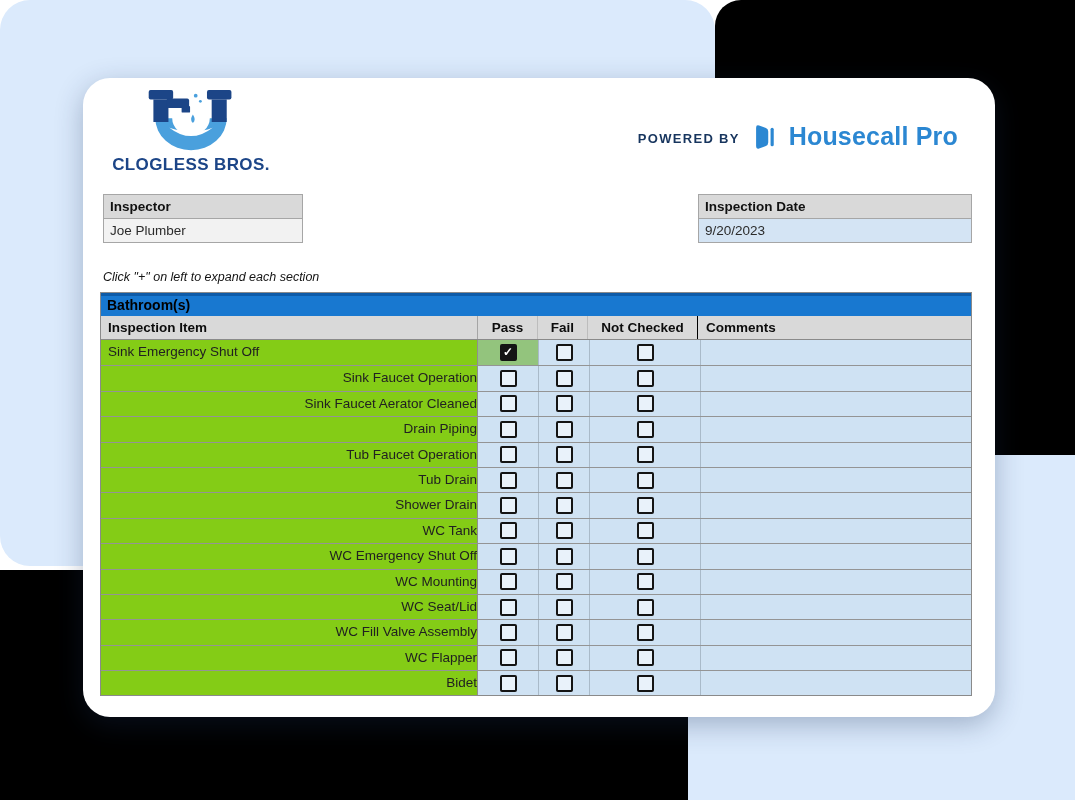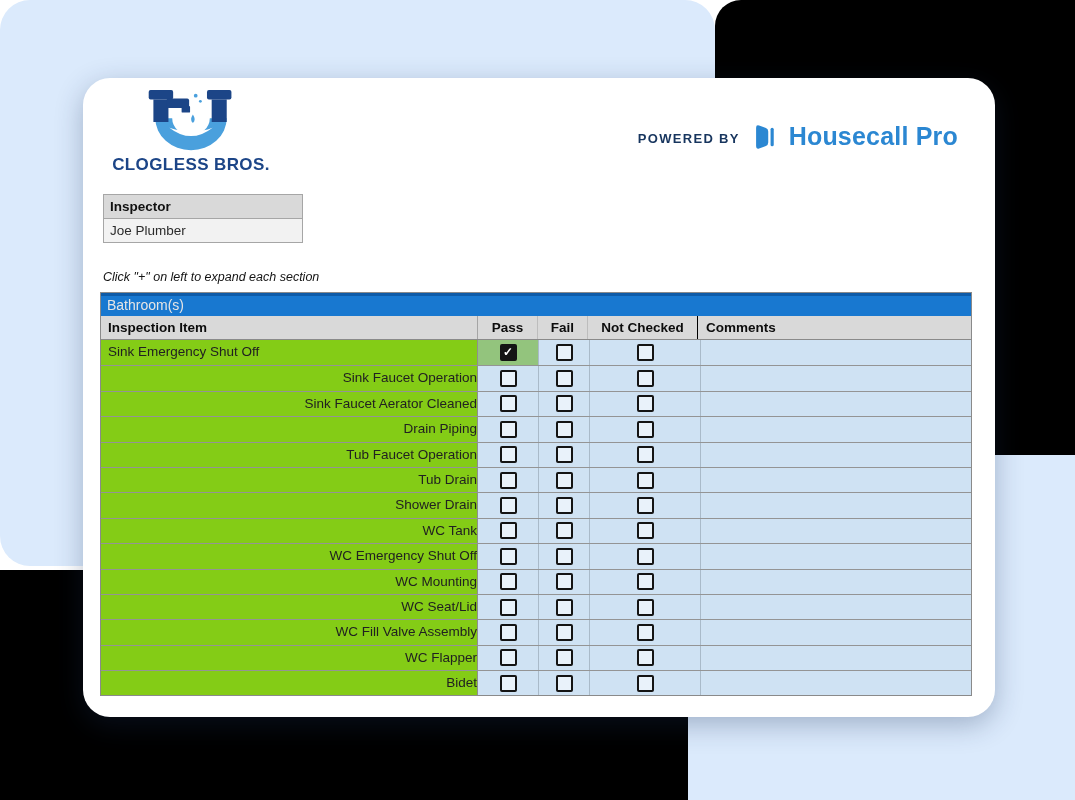--- a/index.html
+++ b/index.html
@@ -46,21 +46,21 @@
   
   .note{position:absolute;left:20px;top:192px;font-style:italic;font-size:12.5px;color:#141414;}
 
   
   .insp-table{
     position:absolute;left:17px;top:214px;width:872px;
     border:1px solid #8a8a8a;box-sizing:border-box;background:#cfe2f3;
   }
   .section-bar{
     height:23px;box-sizing:border-box;border-top:3px solid #0d5ba8;
-    background:#1878d0;color:#e5e5e5;font-weight:normal;font-size:14px;
+    background:#1878d0;color:#000000;font-weight:bold;font-size:14px;
     line-height:19px;padding-left:6px;
   }
   .hrow,.trow{display:flex;}
   .hrow{height:24px;background:#d9d9d9;border-bottom:1px solid #8a8a8a;box-sizing:border-box;}
   .hcell{font-weight:bold;font-size:13.5px;color:#0c0c0c;line-height:23px;box-sizing:border-box;}
   .hcell.item{width:376px;padding-left:7px;}
   .hcell.pass{width:60px;text-align:center;border-left:1px solid #a5a5a5;}
   .hcell.fail{width:50px;text-align:center;border-left:1px solid #bdbdbd;}
   .hcell.nc{width:110px;text-align:center;border-left:1px solid #bdbdbd;}
   .hcell.comments{flex:1;padding-left:8px;border-left:1px solid #000000;}
@@ -126,20 +126,24 @@
       <rect x="17.5" y="5" width="3.4" height="20" rx="1.7" fill="#2b87d2"></rect>
     </svg>
     <span class="hcp-name">Housecall Pro</span>
   </div>
 
   <div class="field field-inspector">
     <div class="field-label">Inspector</div>
     <div class="field-value">Joe Plumber</div>
   </div>
 
+  <div class="field field-date">
+    <div class="field-label">Inspection Date</div>
+    <div class="field-value">9/20/2023</div>
+  </div>
 
   <div class="note">Click "+" on left to expand each section</div>
 
   <div class="insp-table">
     <div class="section-bar">Bathroom(s)</div>
     <div class="hrow">
       <div class="hcell item">Inspection Item</div>
       <div class="hcell pass">Pass</div>
       <div class="hcell fail">Fail</div>
       <div class="hcell nc">Not Checked</div>

